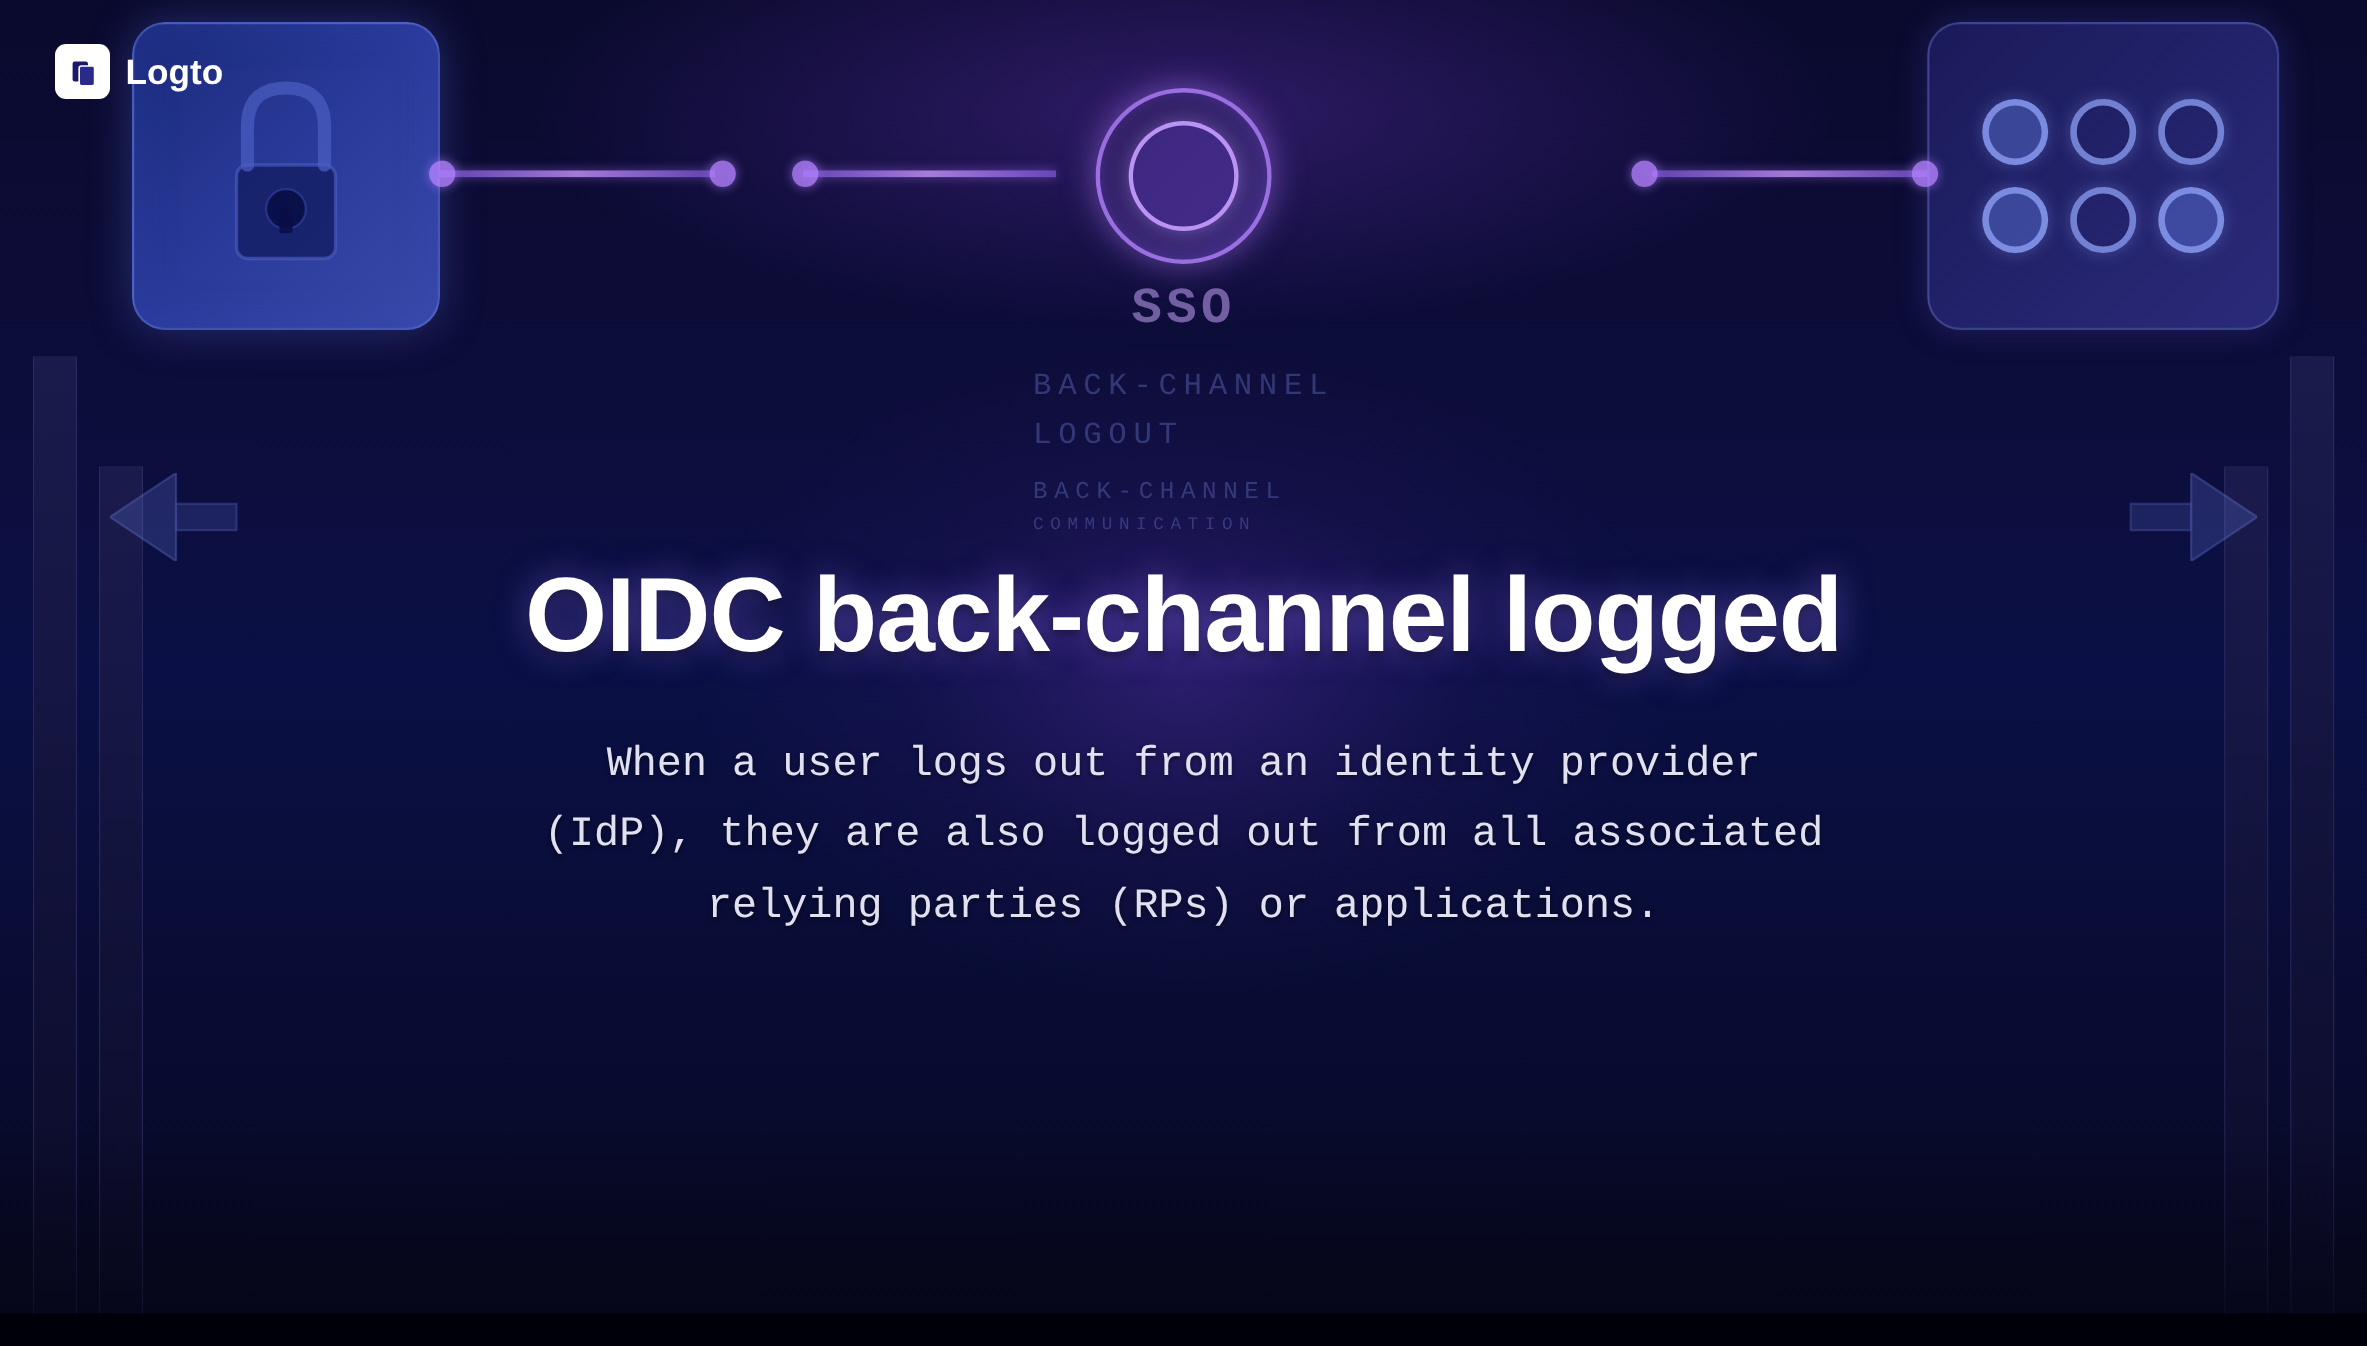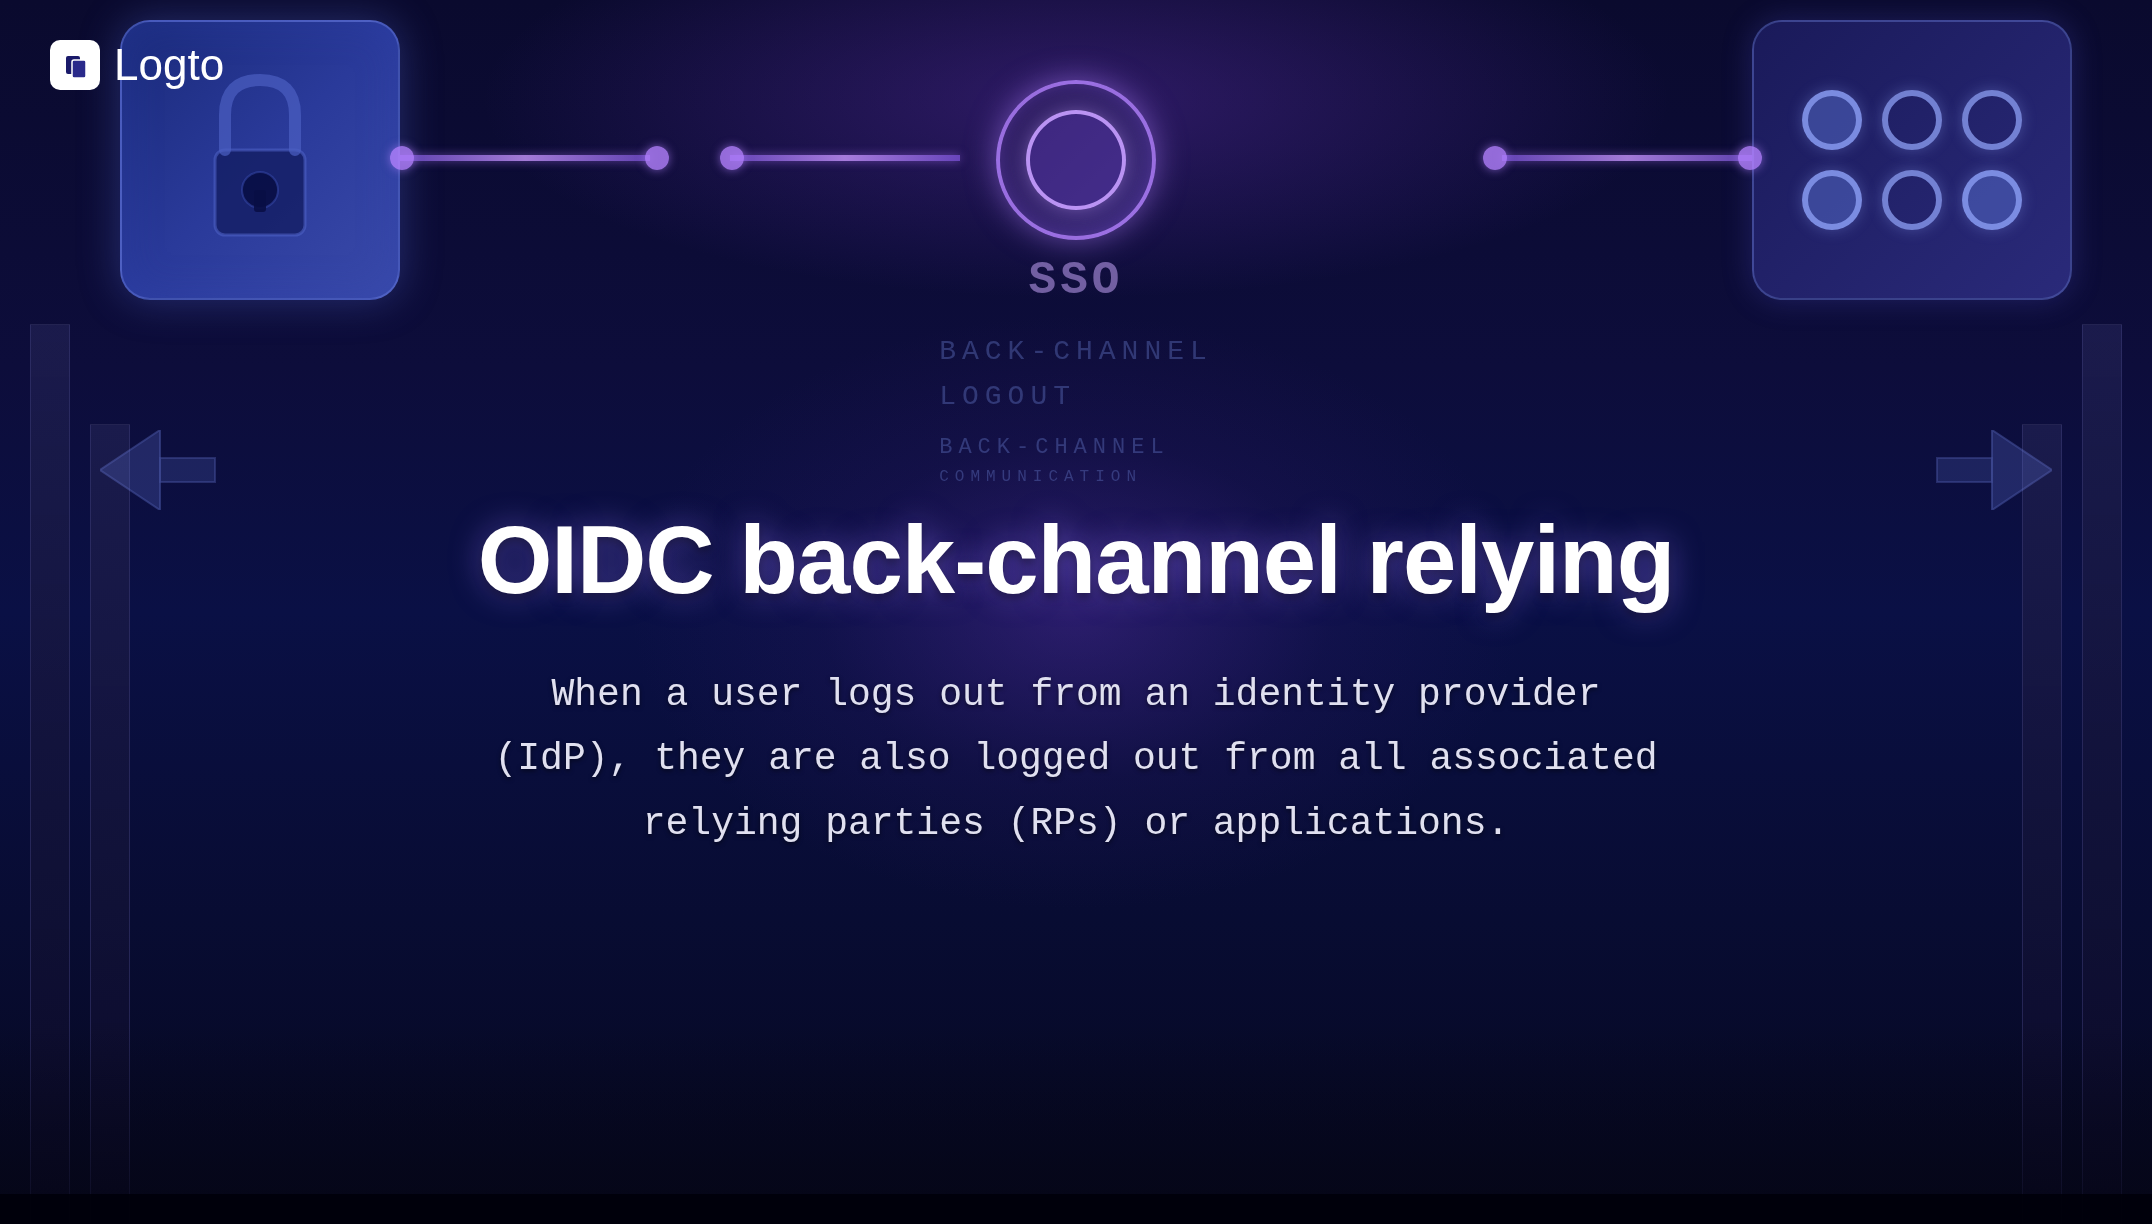--- a/index.html
+++ b/index.html
@@ -284,22 +284,22 @@
       background: white;
       border-radius: 10px;
       display: flex;
       align-items: center;
       justify-content: center;
       font-size: 28px;
     }
 
     .logo-text {
       font-family: Arial, sans-serif;
-      font-size: 44px;
-      font-weight: normal;
+      font-size: 32px;
+      font-weight: bold;
       color: white;
     }
 
     
     .bottom-fade {
       position: absolute;
       bottom: 0;
       left: 0;
       right: 0;
       height: 200px;
@@ -397,20 +397,20 @@
       <svg width="34" height="34" viewBox="0 0 34 34">
         <rect width="34" height="34" rx="6" fill="white"></rect>
         <rect x="8" y="8" width="14" height="18" rx="2" fill="#1a1a6a"></rect>
         <rect x="14" y="12" width="14" height="18" rx="2" fill="#2a2a8a" stroke="white" stroke-width="1.5"></rect>
       </svg>
     </div>
     <span class="logo-text">Logto</span>
   </div>
 
   <div class="content">
-    <h1 class="main-title">OIDC back-channel relying</h1>
+    <h1 class="main-title">OIDC back-channel logged</h1>
     <p class="description">When a user logs out from an identity provider (IdP), they are also logged out from all associated relying parties (RPs) or applications.</p>
   </div>
 
   <div class="bottom-fade"></div>
   <div class="bottom-bar"></div>
 
 </div>
 
 </body></html>

